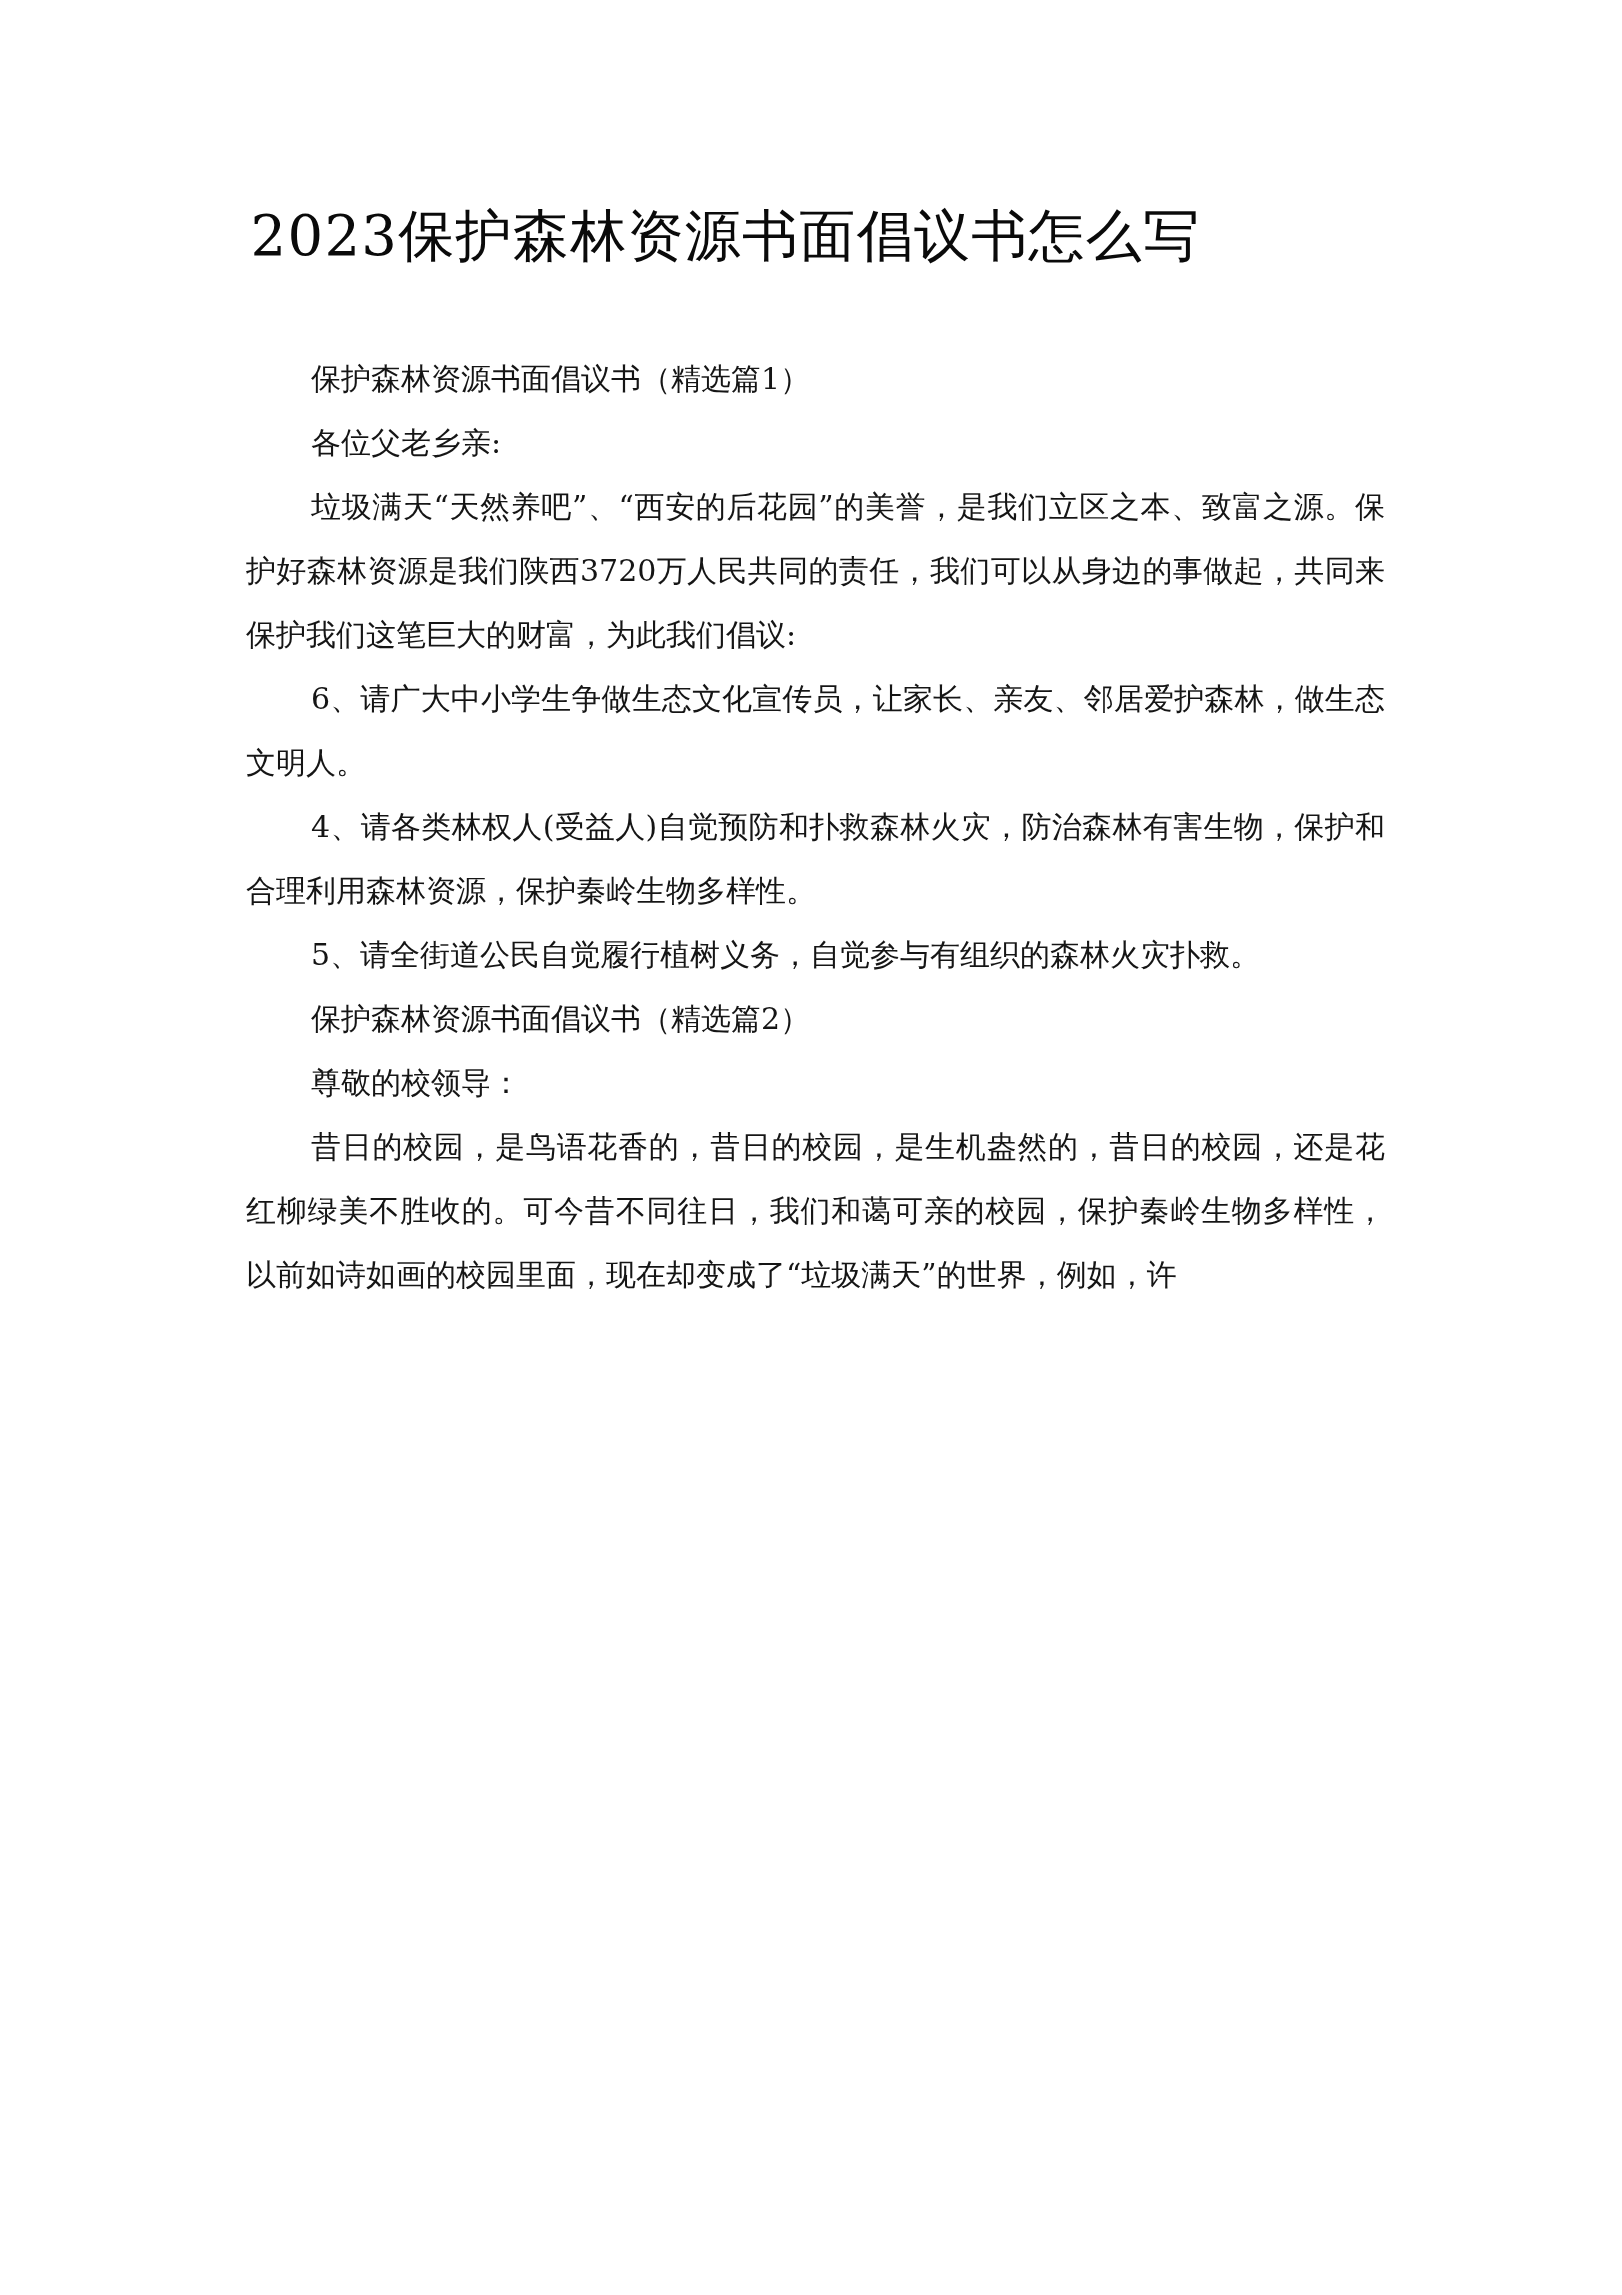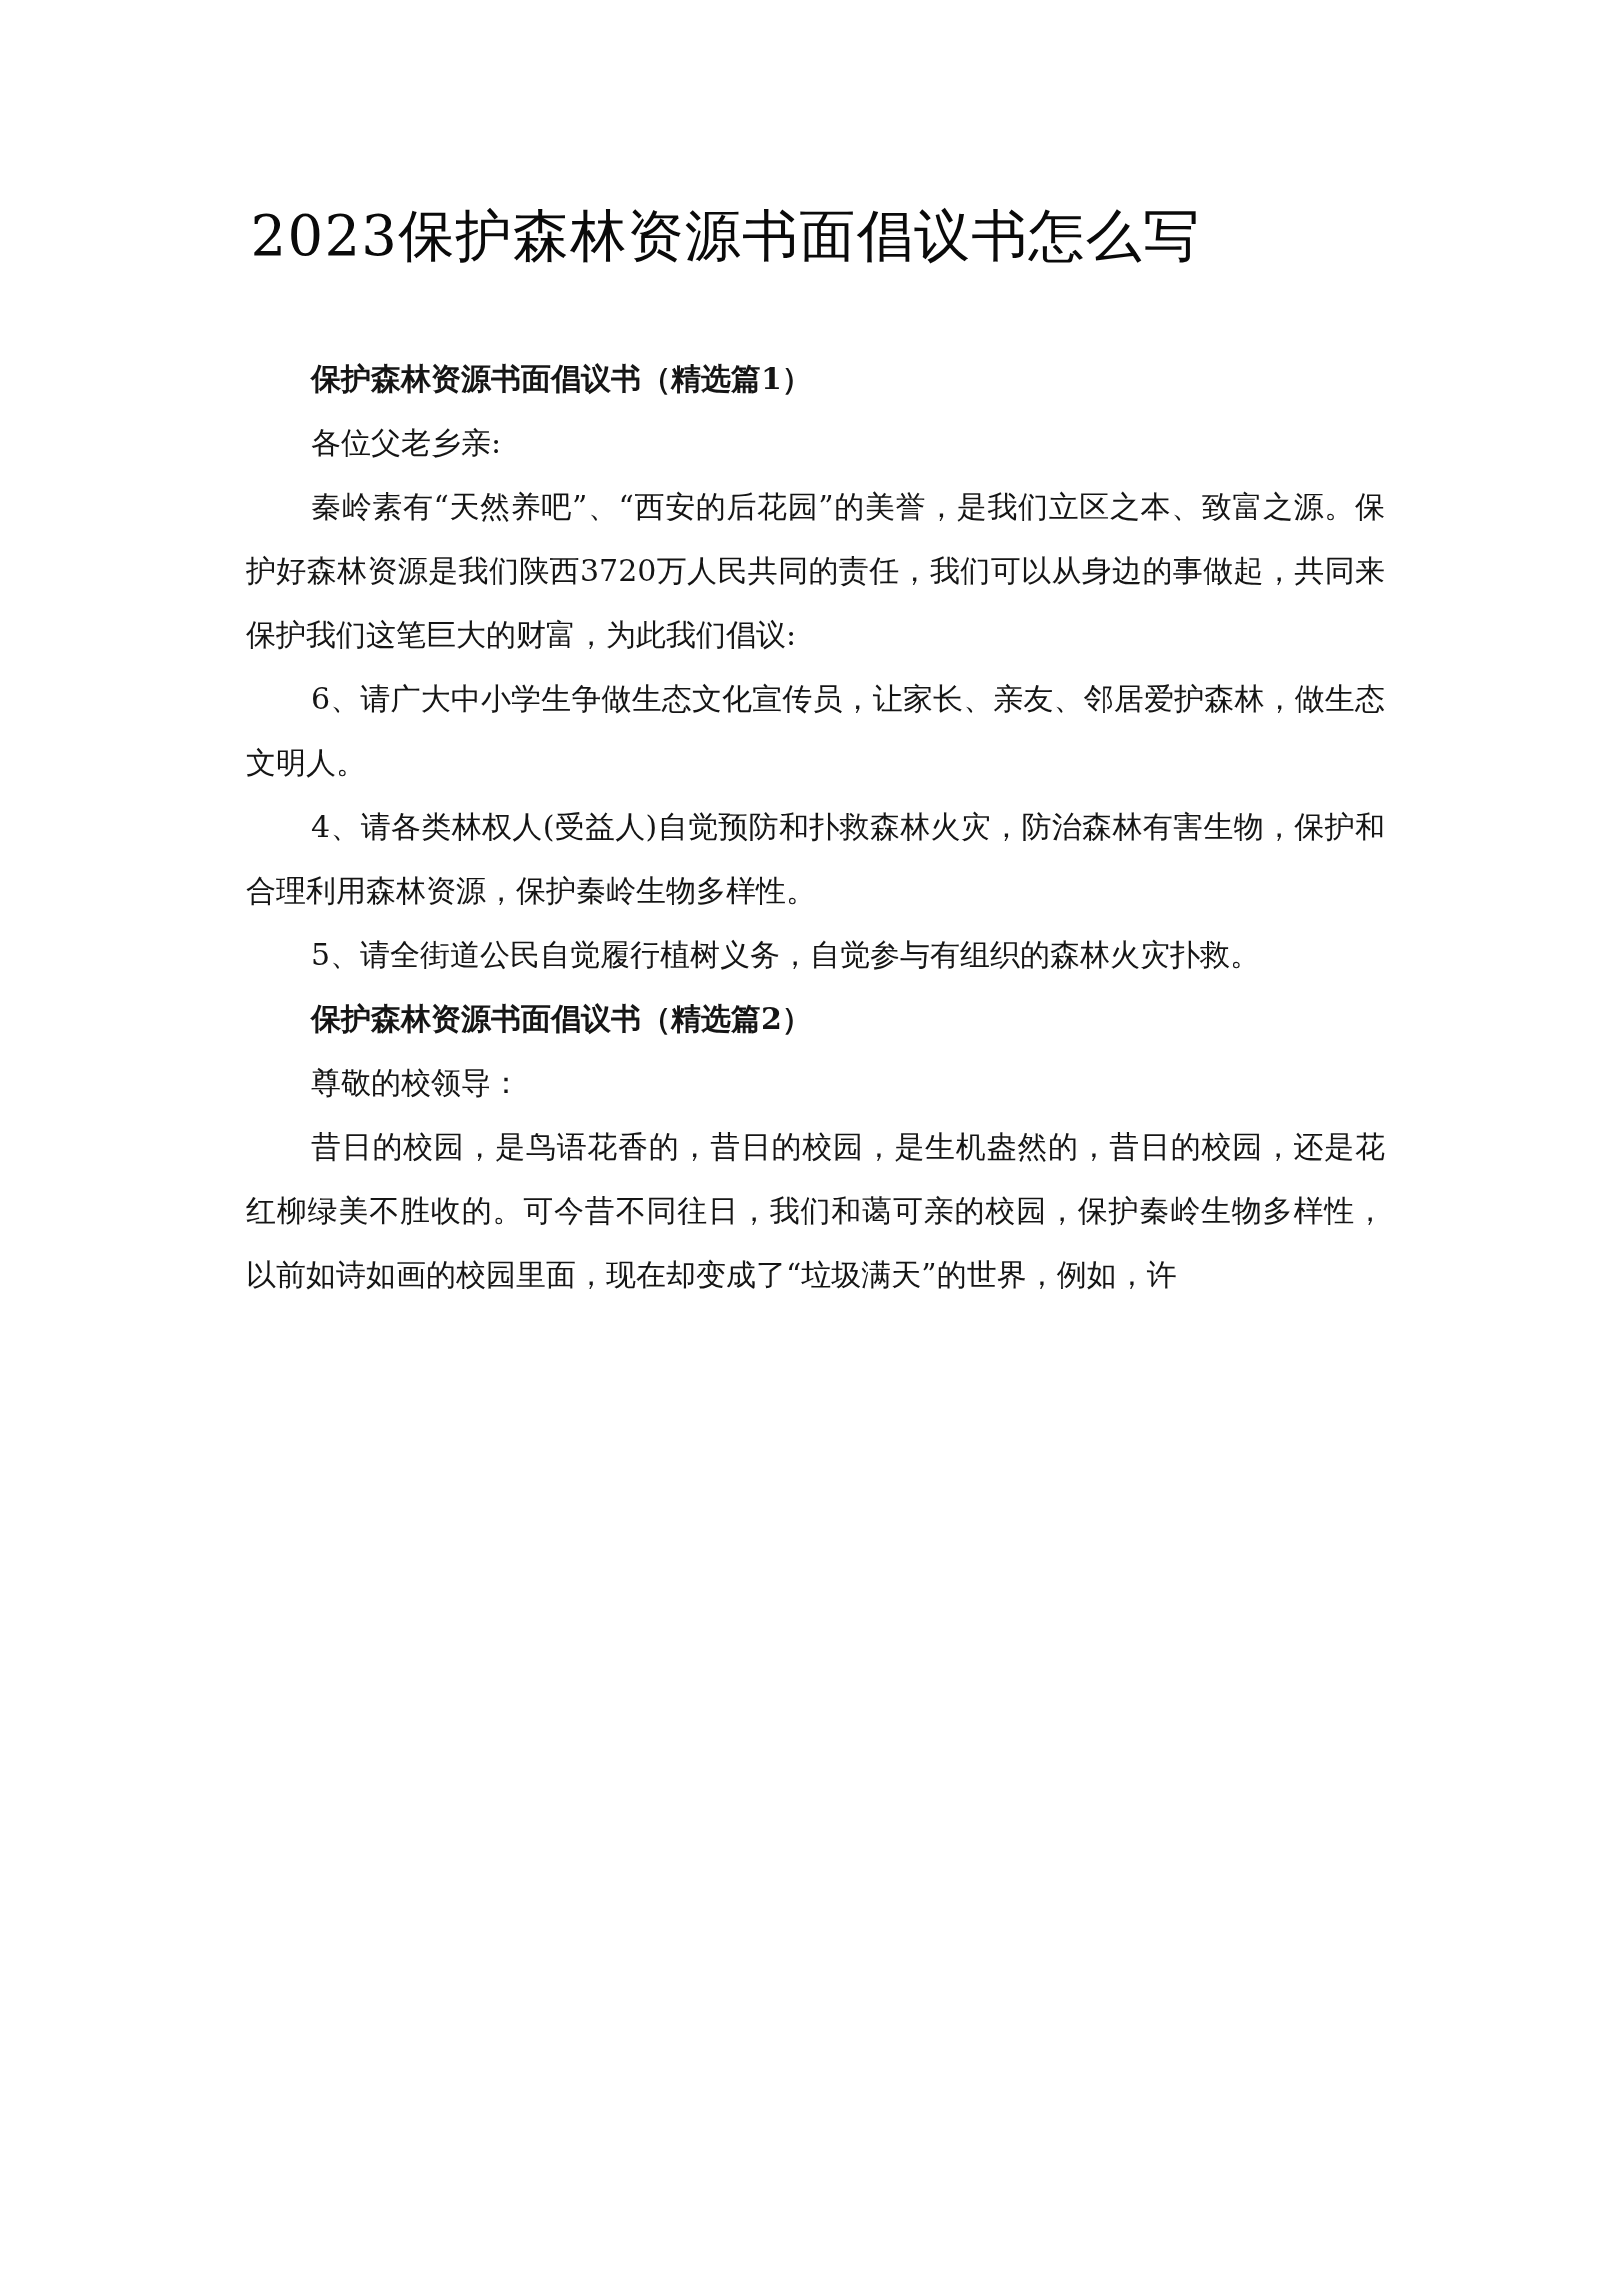--- a/index.html
+++ b/index.html
@@ -13,32 +13,32 @@
     position: absolute; left: 0; top: 196px; width: 1451px;
     text-align: center; font-size: 56px; line-height: 79px;
     letter-spacing: 1.3px; color: #0a0a0a;
   }
   .body {
     position: absolute; left: 246px; top: 347px; width: 1139px;
     font-size: 30px; line-height: 64px; color: #151515;
     text-align: justify;
   }
   .para { margin: 0; text-indent: 65px; word-break: break-all; }
-  .para.heading { text-indent: 65px; font-weight: bold; }
+  .para.heading { text-indent: 65px; }
 </style>
 </head>
 <body>
 
 <div class="page">
   <div class="title">2023保护森林资源书面倡议书怎么写</div>
 
   <div class="body">
     <p class="para heading">保护森林资源书面倡议书（精选篇1）</p>
     <p class="para">各位父老乡亲:</p>
-    <p class="para">秦岭素有“天然养吧”、“西安的后花园”的美誉，是我们立区之本、致富之源。保护好森林资源是我们陕西3720万人民共同的责任，我们可以从身边的事做起，共同来保护我们这笔巨大的财富，为此我们倡议:</p>
+    <p class="para">垃圾满天“天然养吧”、“西安的后花园”的美誉，是我们立区之本、致富之源。保护好森林资源是我们陕西3720万人民共同的责任，我们可以从身边的事做起，共同来保护我们这笔巨大的财富，为此我们倡议:</p>
     <p class="para">6、请广大中小学生争做生态文化宣传员，让家长、亲友、邻居爱护森林，做生态文明人。</p>
     <p class="para">4、请各类林权人(受益人)自觉预防和扑救森林火灾，防治森林有害生物，保护和合理利用森林资源，保护秦岭生物多样性。</p>
     <p class="para">5、请全街道公民自觉履行植树义务，自觉参与有组织的森林火灾扑救。</p>
     <p class="para heading">保护森林资源书面倡议书（精选篇2）</p>
     <p class="para">尊敬的校领导：</p>
     <p class="para">昔日的校园，是鸟语花香的，昔日的校园，是生机盎然的，昔日的校园，还是花红柳绿美不胜收的。可今昔不同往日，我们和蔼可亲的校园，保护秦岭生物多样性，以前如诗如画的校园里面，现在却变成了“垃圾满天”的世界，例如，许</p>
   </div>
 </div>
 
 

